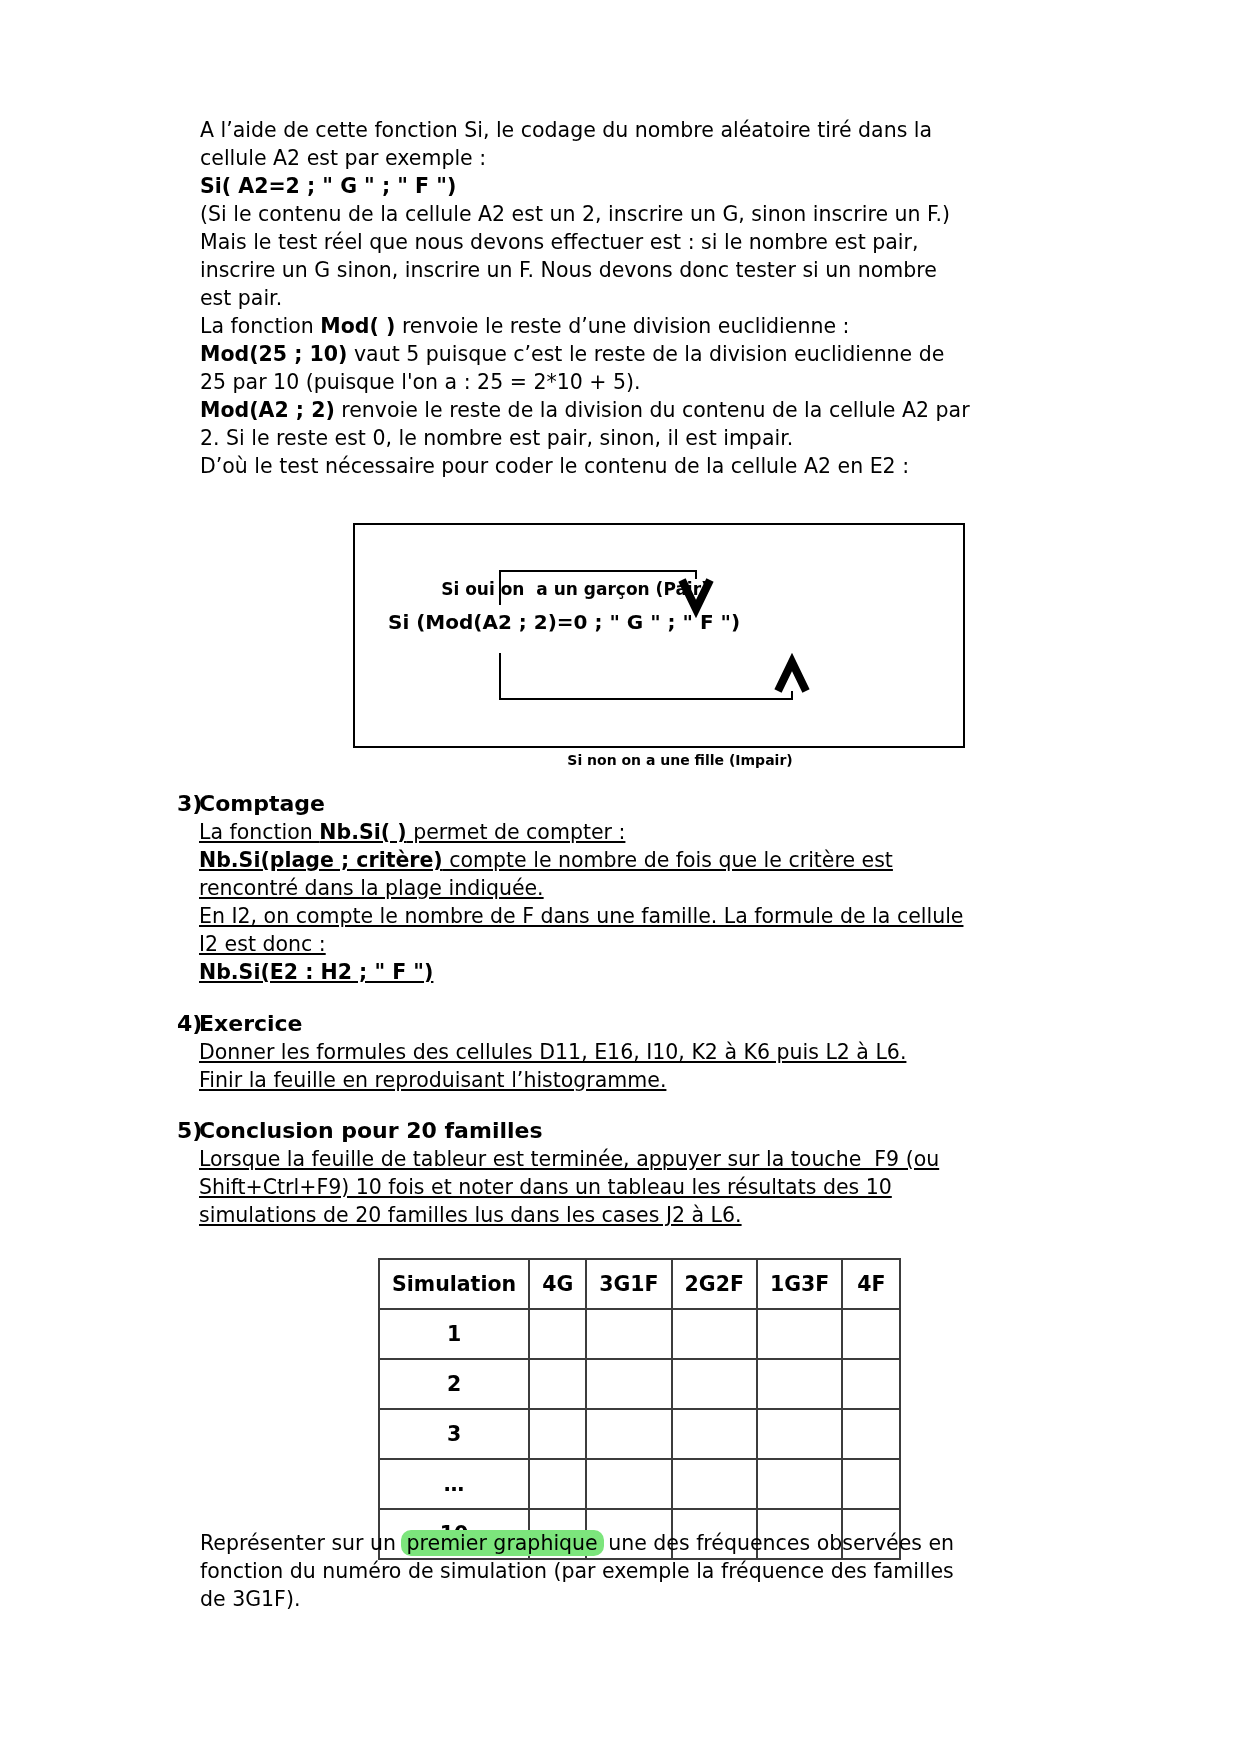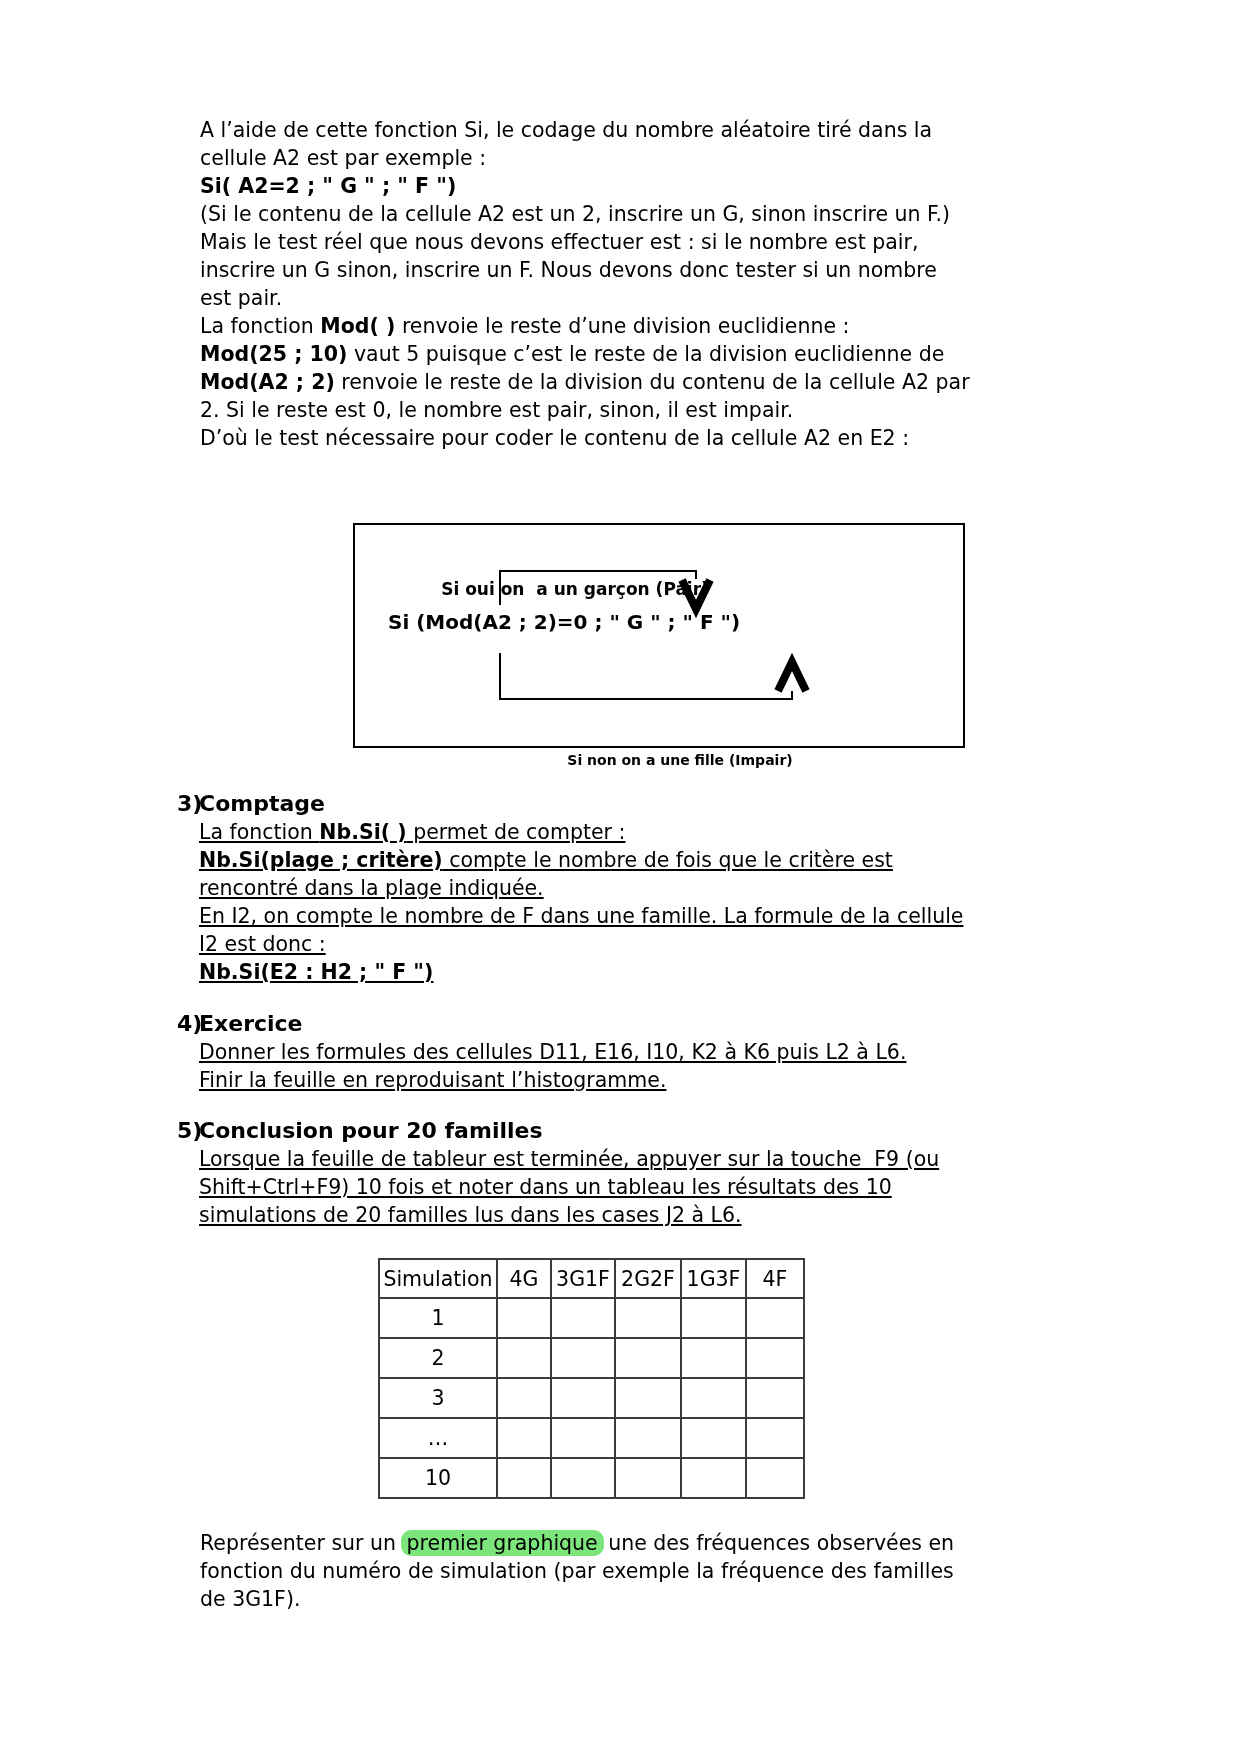--- a/index.html
+++ b/index.html
@@ -23,41 +23,42 @@
     border:2px solid #000;box-sizing:border-box;
   }
   .diagram-box svg{position:absolute;left:0;top:0;}
   .dlabel{position:absolute;font-weight:bold;white-space:pre;transform:translateX(-50%);line-height:24px;margin-top:44px;}
   .dlabel-top{left:220px;top:8px;font-size:17px;}
   .dlabel-bottom{left:325px;top:179px;font-size:14px;}
   .dformula{position:absolute;left:33px;top:81px;font-size:20px;font-weight:bold;line-height:32px;white-space:pre;}
   
   table.sim{border-collapse:collapse;table-layout:fixed;}
   table.sim th,table.sim td{
-    border:2px solid #3c3c3c;font-size:20.5px;font-weight:normal;
-    text-align:center;vertical-align:middle;padding:0;box-sizing:border-box;
+    border:2px solid #3c3c3c;font-size:20.5px;font-weight:bold;
+    text-align:center;vertical-align:middle;padding:12px;box-sizing:border-box;
   }
   table.sim thead tr{height:39px;}
   table.sim tbody tr{height:40px;}
   col.c0{width:118px;}col.c1{width:54px;}col.c2{width:64px;}
   col.c3{width:66px;}col.c4{width:65px;}col.c5{width:58px;}
 </style>
 </head>
 <body>
 
 <div class="abs textblock" style="left:200px;top:116px;">
     <div class="line"><span>A l’aide de cette fonction Si, le codage du nombre aléatoire tiré dans la</span></div>
     <div class="line"><span>cellule A2 est par exemple :</span></div>
     <div class="line"><span class="b">Si( A2=2 ; " G " ; " F ")</span></div>
     <div class="line"><span>(Si le contenu de la cellule A2 est un 2, inscrire un G, sinon inscrire un F.)</span></div>
     <div class="line"><span>Mais le test réel que nous devons effectuer est : si le nombre est pair,</span></div>
     <div class="line"><span>inscrire un G sinon, inscrire un F. Nous devons donc tester si un nombre</span></div>
     <div class="line"><span>est pair.</span></div>
     <div class="line"><span>La fonction </span><span class="b">Mod( )</span><span> renvoie le reste d’une division euclidienne :</span></div>
     <div class="line"><span class="b">Mod(25 ; 10)</span><span> vaut 5 puisque c’est le reste de la division euclidienne de</span></div>
+    <div class="line"><span>25 par 10 (puisque l'on a : 25 = 2*10 + 5).</span></div>
     <div class="line"><span class="b">Mod(A2 ; 2)</span><span> renvoie le reste de la division du contenu de la cellule A2 par</span></div>
     <div class="line"><span>2. Si le reste est 0, le nombre est pair, sinon, il est impair.</span></div>
     <div class="line"><span>D’où le test nécessaire pour coder le contenu de la cellule A2 en E2 :</span></div>
   </div>
 
 <div class="abs diagram-box">
   <div class="dlabel dlabel-top">Si oui on  a un garçon (Pair)</div>
 
   <svg width="612" height="225" viewBox="0 0 612 225">
 

